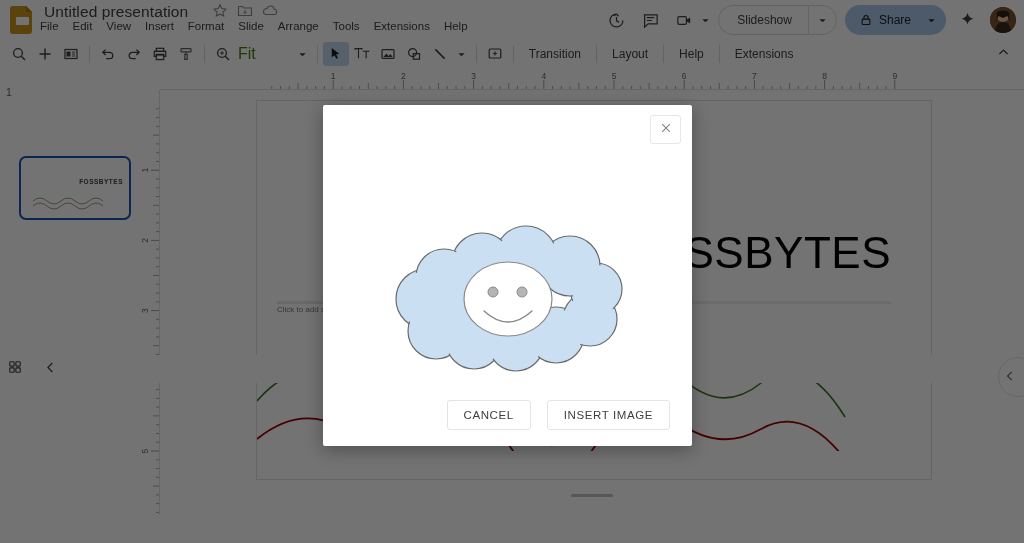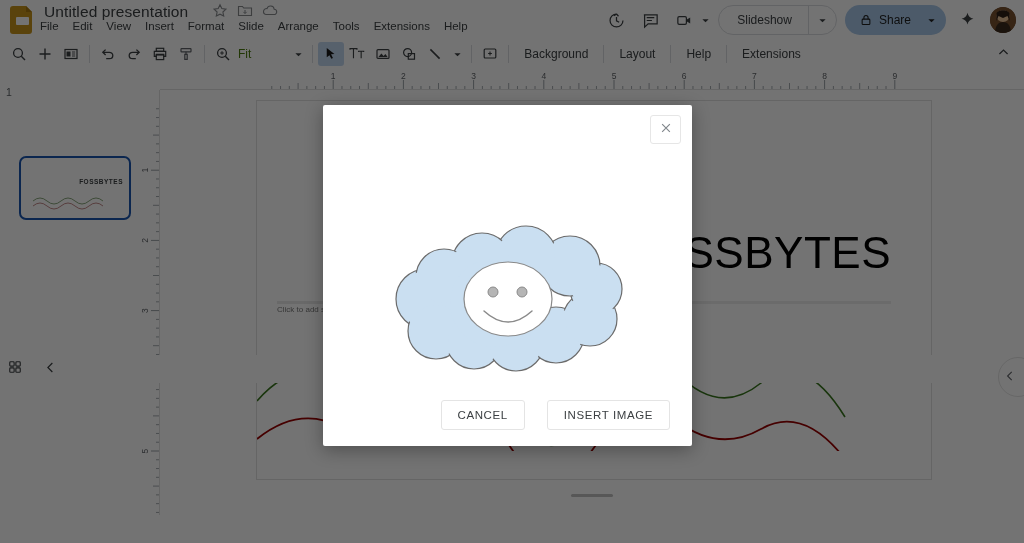--- a/index.html
+++ b/index.html
@@ -98,21 +98,21 @@
   }
   .tb-btn {
     width: 26px; height: 24px; display: flex; align-items: center;
     justify-content: center; cursor: pointer; border-radius: 3px;
     flex: none;
   }
   .tb-btn.active { background: #c2d7ef; }
   .tb-ic { width: 16px; height: 16px; }
   .tb-sep { width: 1px; height: 18px; background: #dadce0; margin: 0 5px; flex:none;}
   #fit-label {
-    font-size: 12px; color: #4d7c0f; margin-left: 2px; cursor: pointer;
+    font-size: 16px; color: #4d7c0f; margin-left: 2px; cursor: pointer;
     white-space: nowrap;
   }
   .tb-caret { width: 18px; height: 20px; display:flex; align-items:center; justify-content:center; cursor:pointer; flex:none;}
   .tb-text-btn {
     font-size: 12px; color: #3c4043; padding: 4px 10px; cursor: pointer;
     border-radius: 4px; white-space: nowrap;
   }
   #collapse-btn {
     position: absolute; right: 8px; top: 2px;
     width: 26px; height: 24px; display:flex; align-items:center; justify-content:center;
@@ -225,21 +225,21 @@
     border-radius: 3px; background: #fff;
     display: flex; align-items: center; justify-content: center;
     cursor: pointer;
   }
   #dlg-image {
     position: absolute; left: 0; top: 62px; width: 369px; height: 260px;
     display: flex; align-items: center; justify-content: center;
   }
   #dlg-actions {
     position: absolute; left: 0; right: 22px; bottom: 16px;
-    display: flex; justify-content: flex-end; gap: 22px;
+    display: flex; justify-content: flex-end; gap: 16px;
   }
   .dlg-btn {
     border: 1px solid #e4e4e4; border-radius: 3px; background: #fff;
     font-size: 11.5px; letter-spacing: .6px; color: #3c4043;
     padding: 8px 16px; cursor: pointer; font-weight: 500;
     font-family: "Liberation Sans", sans-serif;
   }
 </style>
 </head>
 <body>
@@ -490,21 +490,21 @@
     <div class="tb-sep"></div>
     <div class="tb-btn">
       <span class="tb-ic">
         <svg viewBox="0 0 16 16" width="16" height="16">
             <rect x="2.2" y="3" width="11.6" height="9" rx="1" fill="none" stroke="#3c4043" stroke-width="1.2"></rect>
             <path d="M8 5.6v3.8M6.1 7.5h3.8" stroke="#3c4043" stroke-width="1.1"></path>
           </svg>
       </span>
     </div>
     <div class="tb-sep"></div>
-    <div class="tb-text-btn">Background</div>
+    <div class="tb-text-btn">Transition</div>
     <div class="tb-sep"></div>
     <div class="tb-text-btn">Layout</div>
     <div class="tb-sep"></div>
     <div class="tb-text-btn">Help</div>
     <div class="tb-sep"></div>
     <div class="tb-text-btn">Extensions</div>
 
     <div id="collapse-btn">
       <span>
         <svg viewBox="0 0 14 14" width="13" height="13">

